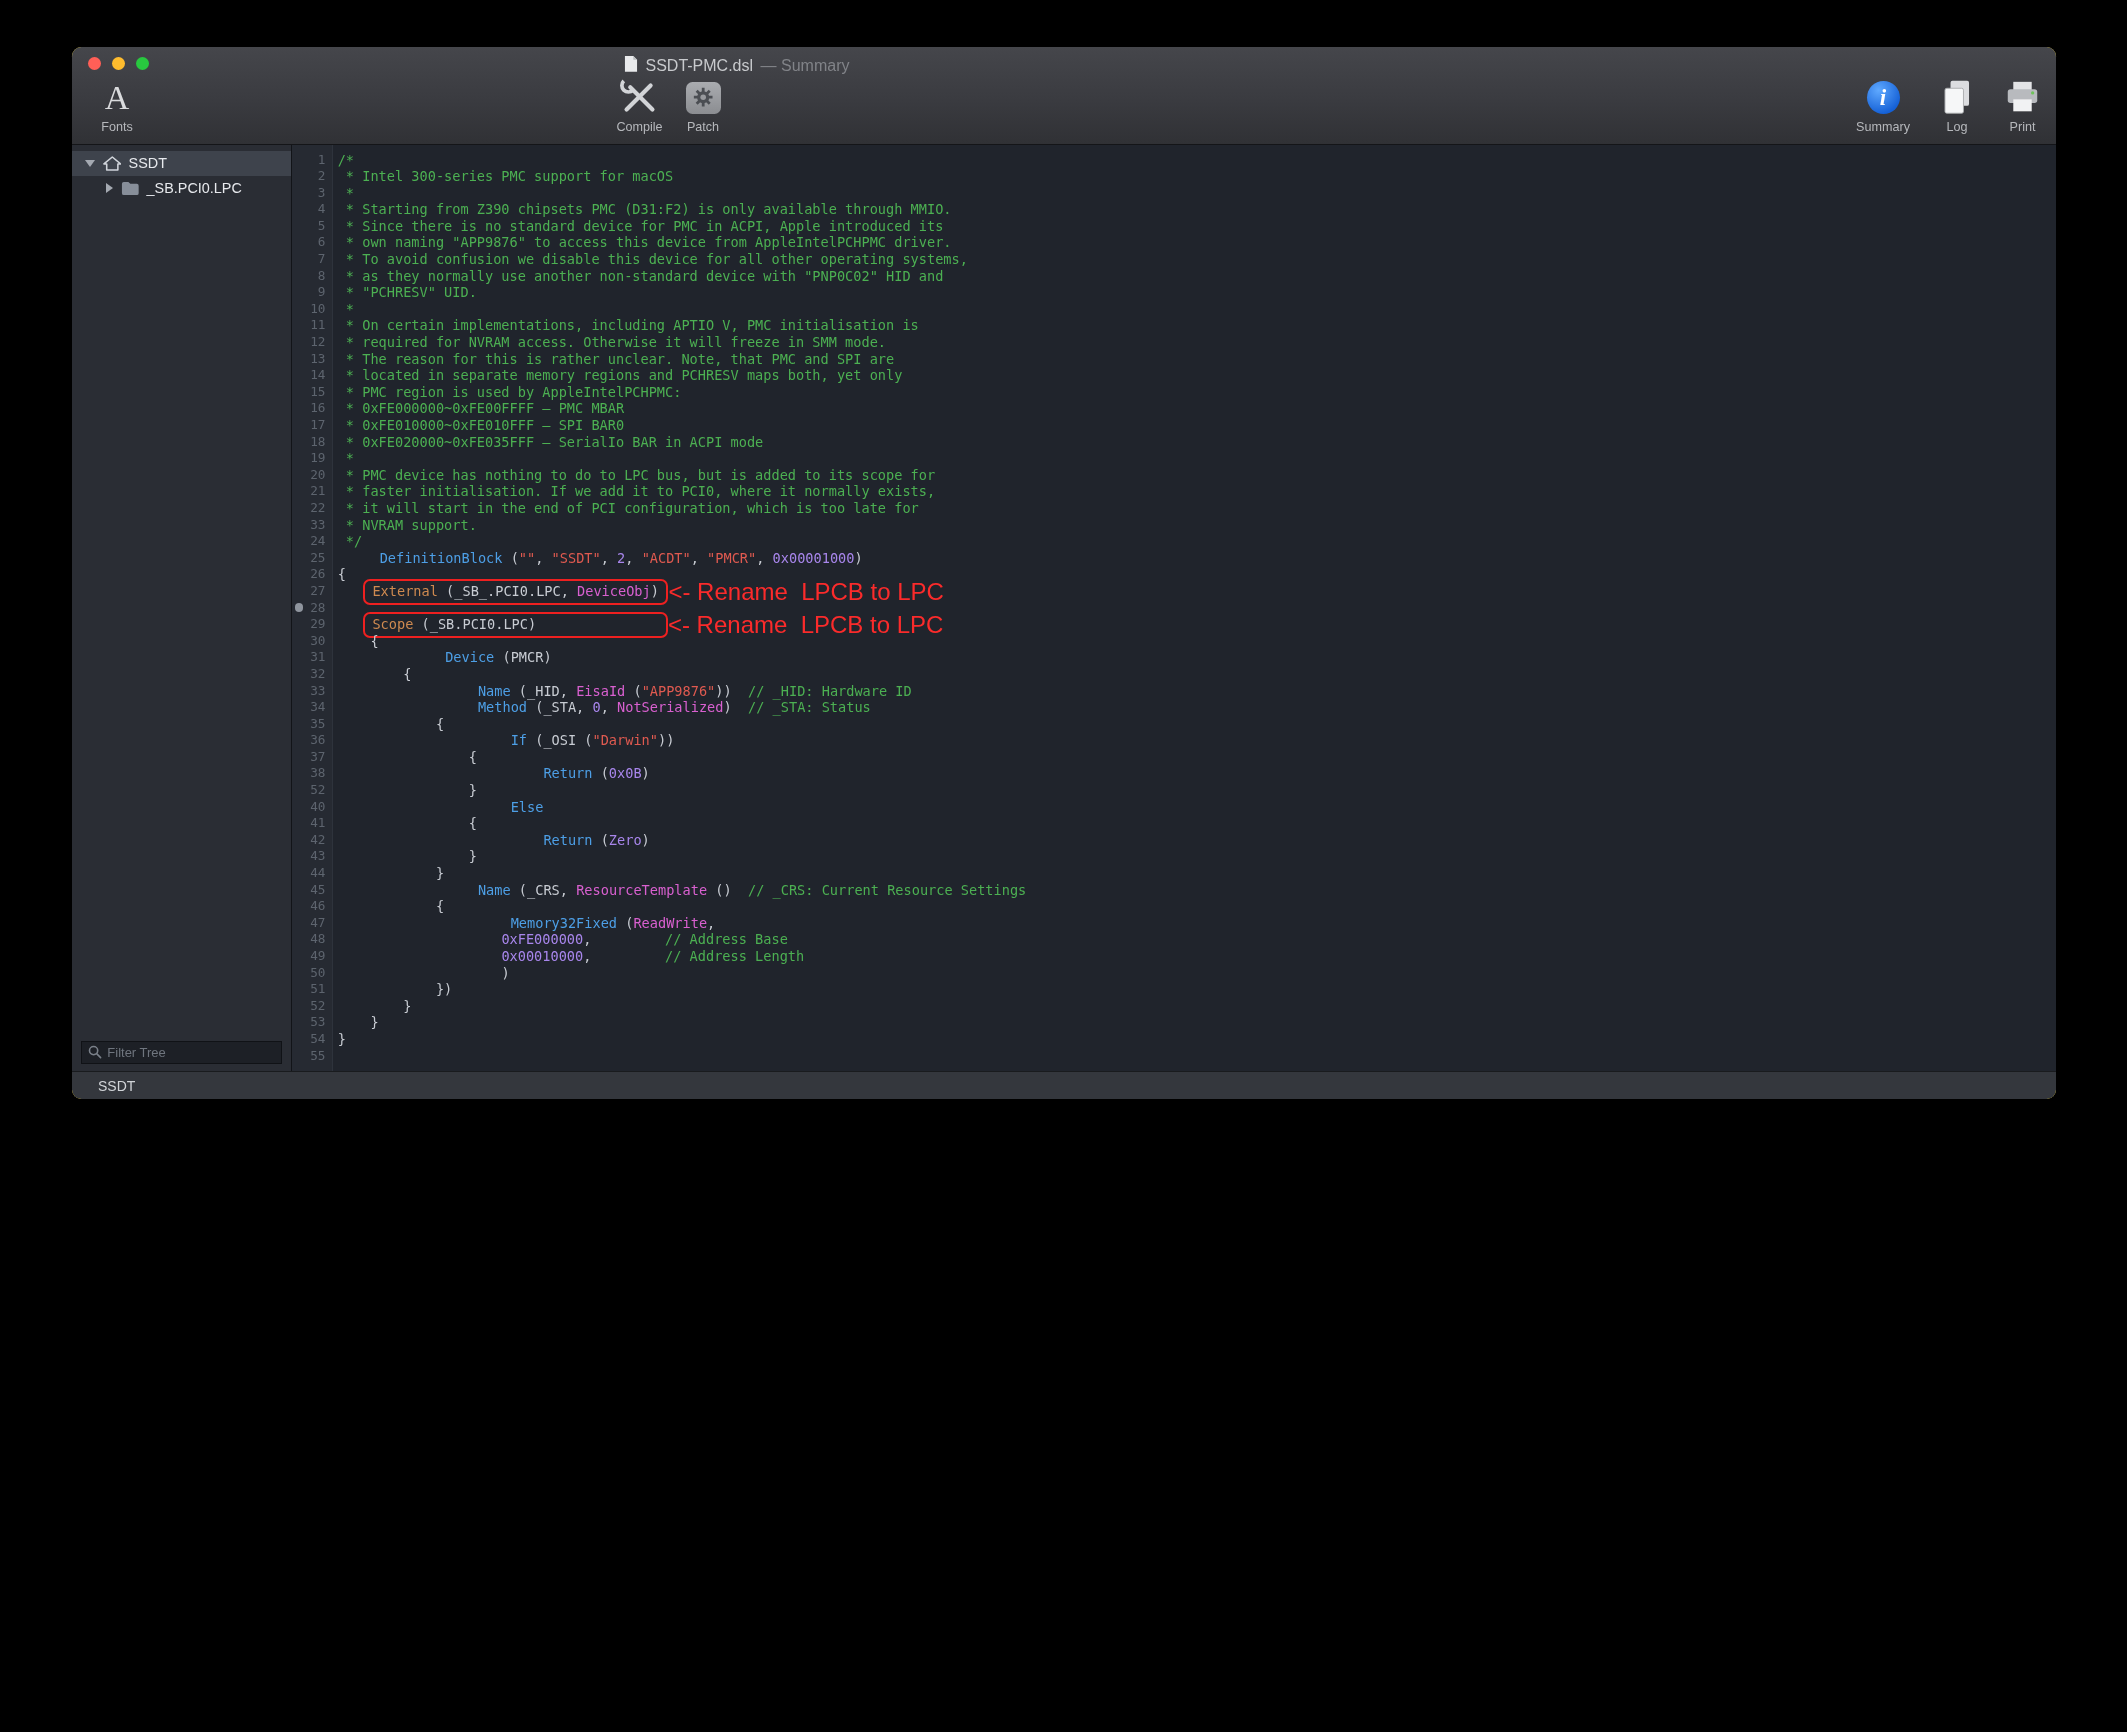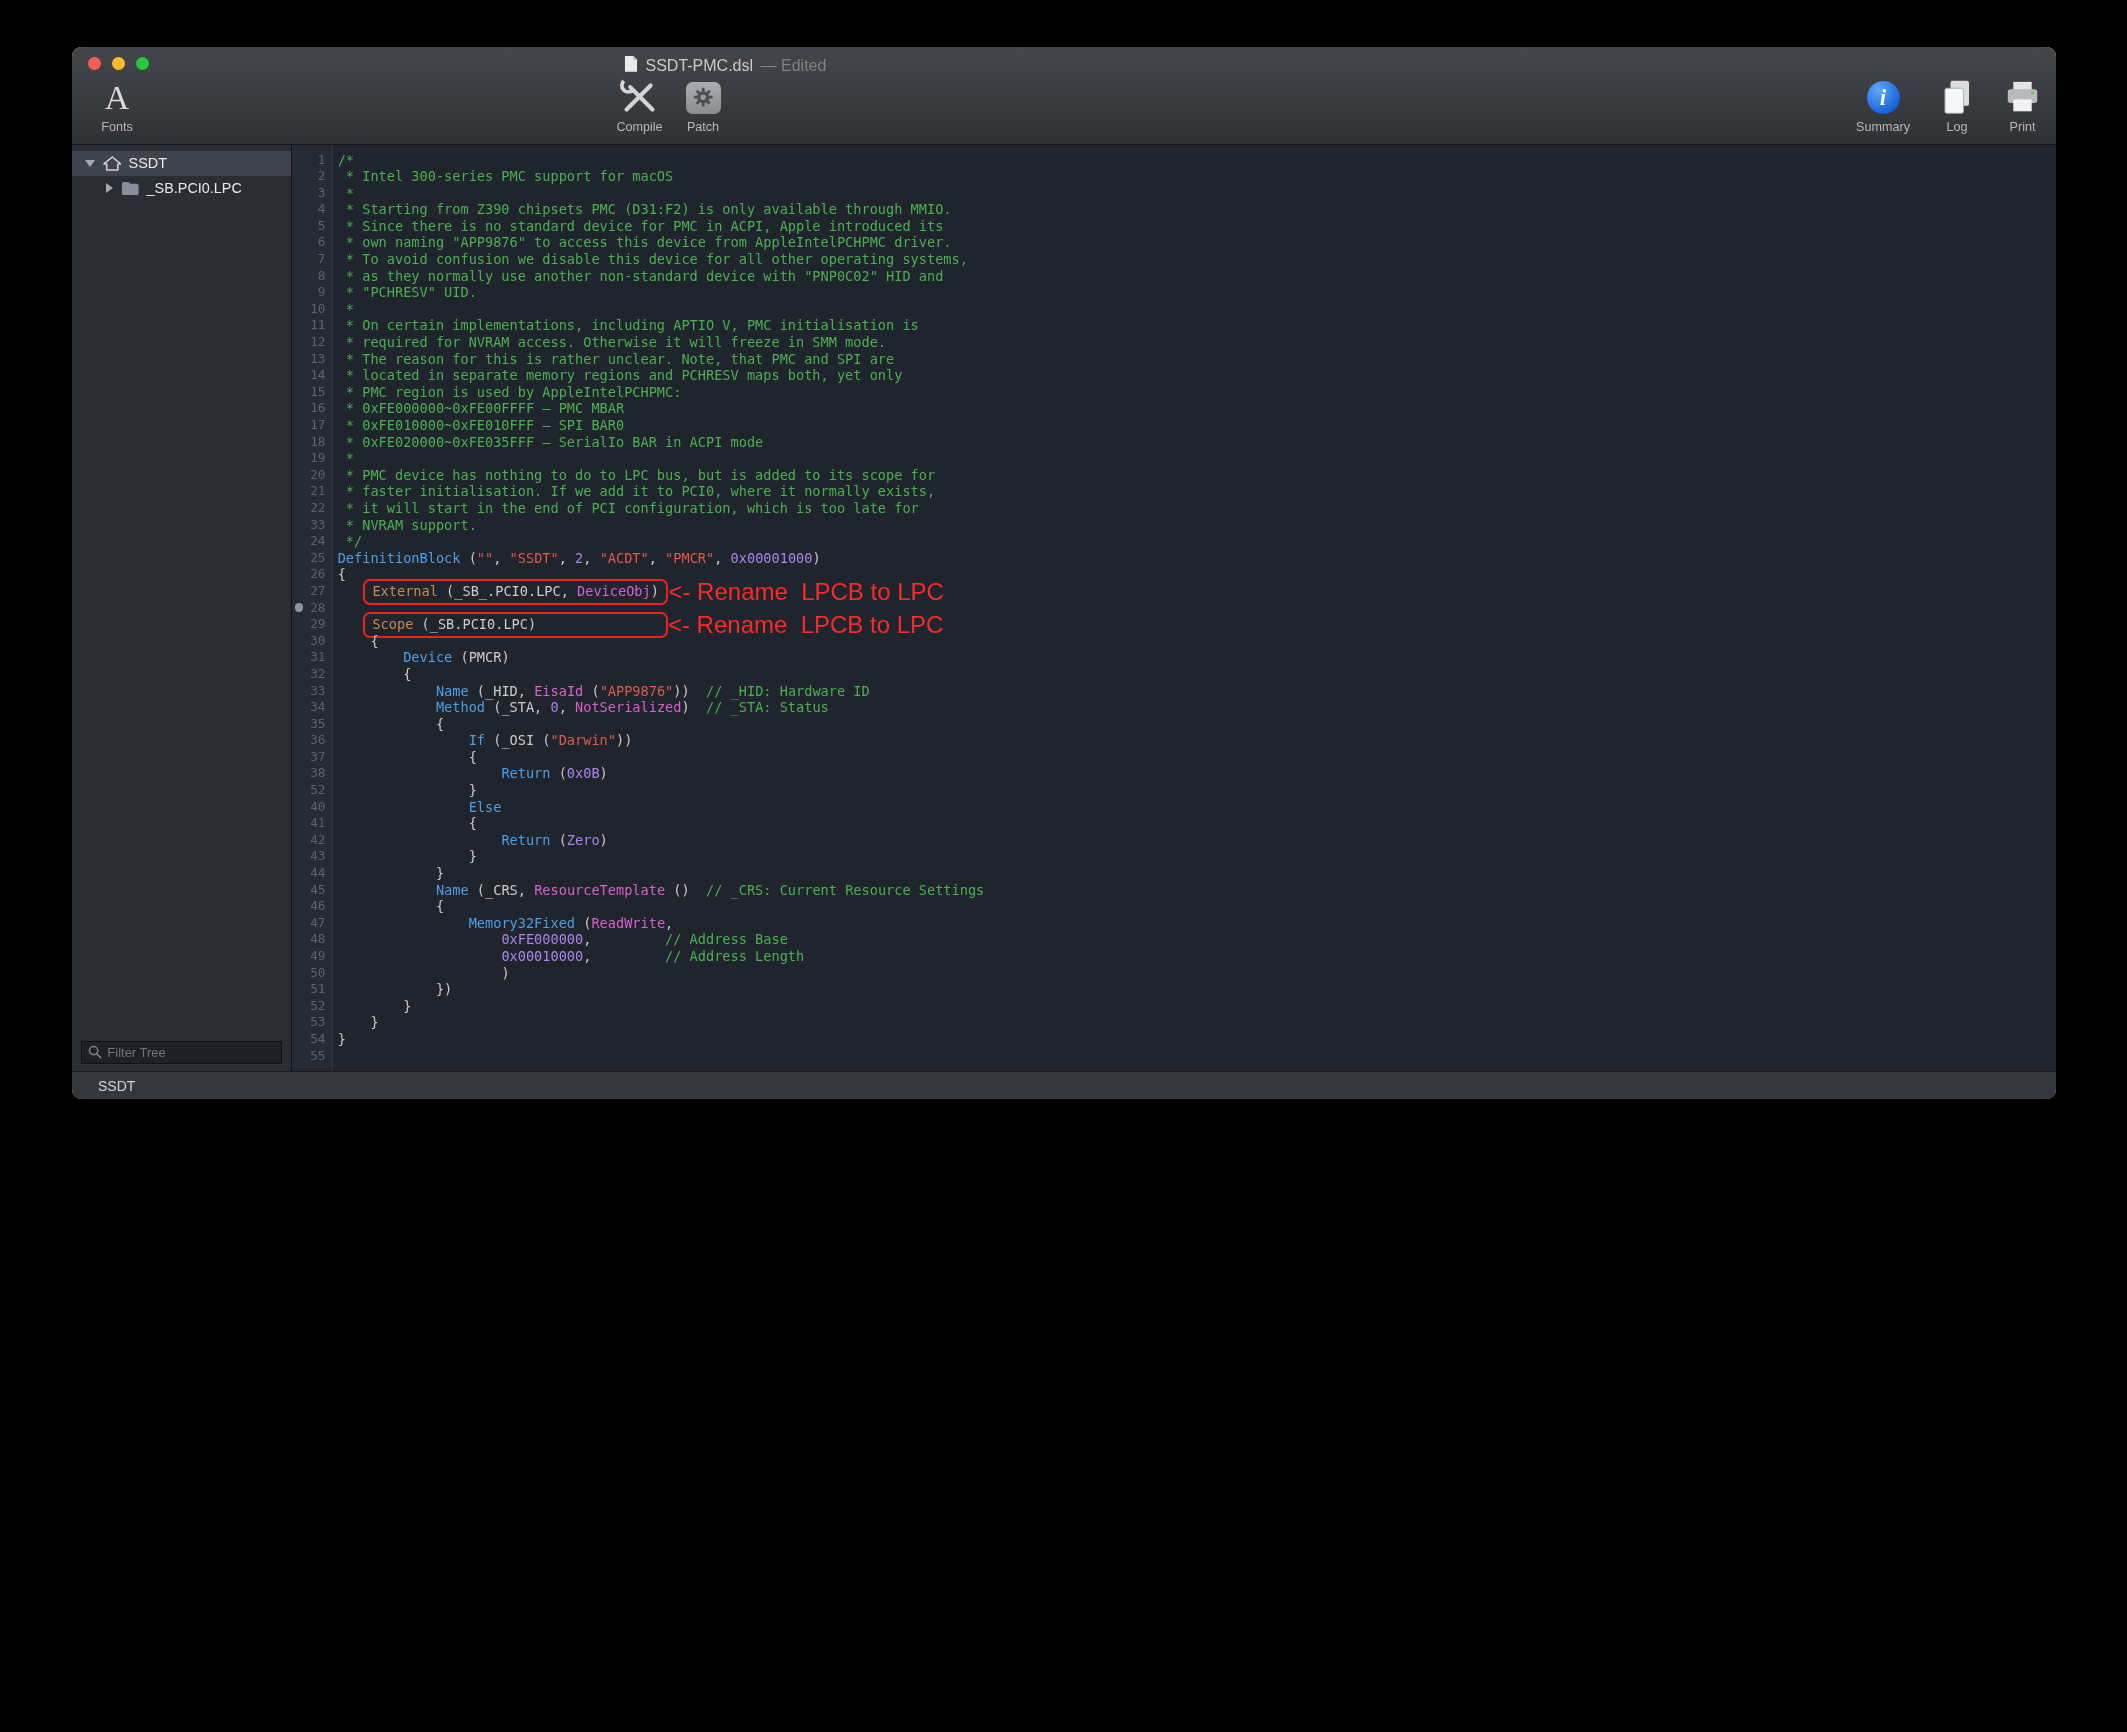--- a/index.html
+++ b/index.html
@@ -58,21 +58,21 @@
   
   .editor { flex:1; display:flex; background:#20242c; overflow:hidden;
     font-family:"DejaVu Sans Mono",monospace; font-size:13.6px; line-height:16.6px; }
   .gutter { flex:none; width:41px; background:#262a32; border-right:0.9px solid #2e333c; padding-top:6.5px; color:#5d646e; font-size:12.7px; text-align:right; }
   .ln { height:16.6px; padding-right:6.5px; position:relative; }
   .gdot { position:absolute; left:2.8px; top:3.7px; width:8.4px; height:8.4px; border-radius:50%; background:#8f959e; }
   .code { flex:1; padding:6.5px 0 0 4.7px; white-space:pre; overflow:visible; }
   .cl { height:16.6px; white-space:pre; }
 
   .tk-c { color:var(--tk-c); }
-  .tk-k { color:var(--tk-k); }
+  .tk-k { color:var(--tk-k);margin-left:42px; }
   .tk-o { color:var(--tk-o); }
   .tk-s { color:var(--tk-s); }
   .tk-n { color:var(--tk-n); }
   .tk-p { color:var(--tk-p); }
   .tk-w { color:var(--tk-w); }
 
   .anno-box { display:inline-block; border:2.8px solid var(--anno-border); border-radius:7px;
     padding:1.9px 7.5px 2.8px 7.5px; margin:-5.6px 0 -5.6px -7.5px; min-width:305px; vertical-align:middle; }
   .anno-text { font-family:"Liberation Sans",sans-serif; font-size:24px; color:var(--anno-color);
     vertical-align:middle; white-space:pre; }
@@ -94,21 +94,21 @@
     </div>
 
     <div class="title-row">
       <span class="tb-doc">
         <svg width="14" height="17.7" viewBox="0 0 15 19">
             <path d="M1 1 h9 l4 4 v13 h-13 z" fill="#e9eaec"></path>
             <path d="M10 1 l4 4 h-4 z" fill="#b9bbbe"></path>
           </svg>
       </span>
       <span class="title-name">SSDT-PMC.dsl</span>
-      <span class="title-edited">— Edited</span>
+      <span class="title-edited">— Summary</span>
     </div>
 
     <div class="tb-item tb-fonts">
       <div class="tb-icon">
           <span class="fonts-a">A</span>
         </div>
       <span>Fonts</span>
     </div>
 
     <div class="tb-item tb-compile">

